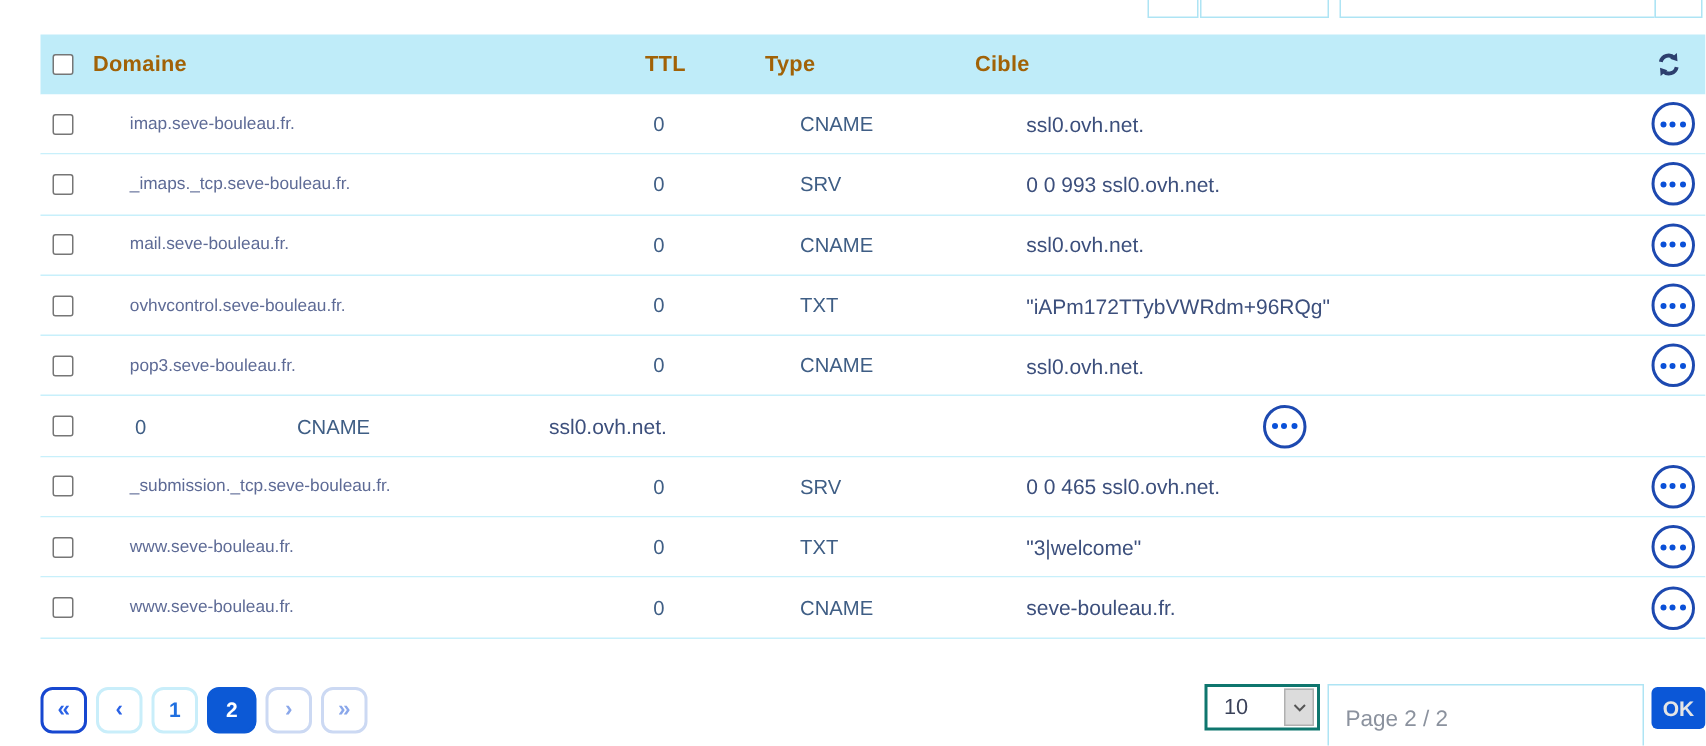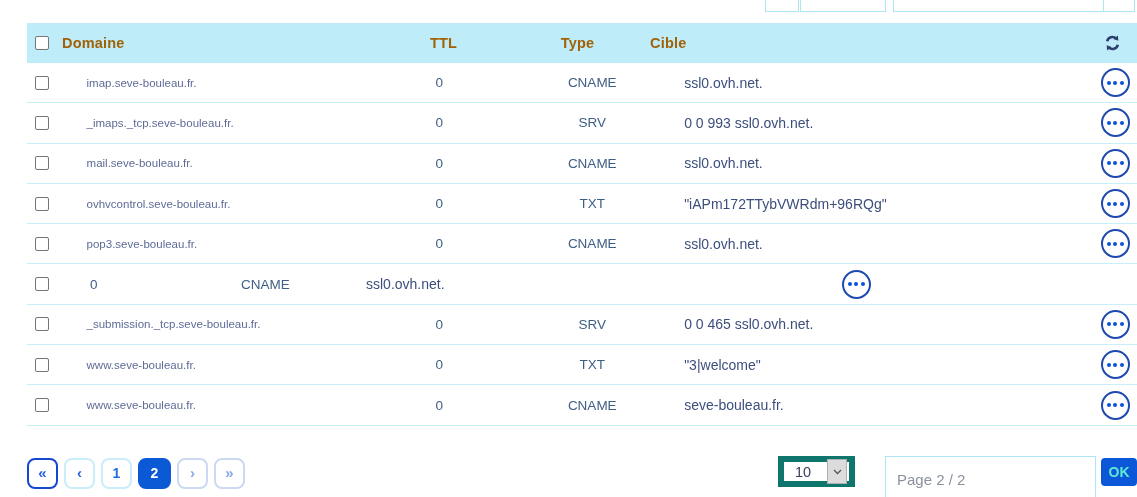--- a/index.html
+++ b/index.html
@@ -19,21 +19,21 @@
 
   
   .table { position:absolute; left:27px; top:23px; width:1110px; }
   .thead { height:40px; background:#bfecf9; display:flex; align-items:center; }
   .trow  { height:40.3px; background:#fff; display:flex; align-items:center;
            border-bottom:1px solid #c8f0fb;gap:28px; }
 
   .col-check   { width:35px; padding-left:8px; display:flex; align-items:center; }
   .col-domain  { width:368px; }
   .col-ttl     { width:80px;  text-align:left; }
-  .col-type    { width:135px; text-align:center; }
+  .col-type    { width:135px; text-align:left; }
   .col-cible   { width:442px; padding-left:5px; }
   .col-actions { width:50px; display:flex; justify-content:center; align-items:center; }
 
   .th { font-weight:bold; font-size:14.5px; color:#a16207; letter-spacing:.2px; cursor:pointer; }
 
   .td-domain { font-size:11.5px; color:#5e6b96; }
   .td-num    { font-size:13.5px; color:#3f5e85; }
   .td-cible  { font-size:14px;   color:#3c4f7c; }
 
   .checkbox { width:14px; height:14px; background:#fff; border:1px solid #767676;
@@ -51,32 +51,32 @@
   .pg { width:31px; height:31px; border-radius:8px; background:#fff; cursor:pointer;
         font-family:"Liberation Sans", sans-serif; font-weight:bold; font-size:15px;
         display:flex; align-items:center; justify-content:center; padding-bottom:2px; }
   .pg.strong   { border:2.5px solid #1747d0; color:#2a62e6; }
   .pg.cyan     { border:2.5px solid #c9eefa; color:#2a62e6; }
   .pg.cyan.num { color:#1f6fe0; font-size:14px; }
   .pg.active   { width:33px; border:2.5px solid #0c59d6; background:#0c59d6; color:#fff; font-size:14px; }
   .pg.dim      { border:2.5px solid #ccd9f3; color:#8aa7ea; }
 
   
-  .size-select { position:absolute; left:778px; top:456px; width:77px; height:31px;
-                 background:#fff; border:6px solid #0f766e; display:flex;
+  .size-select { position:absolute; left:803px; top:456px; width:77px; height:31px;
+                 background:#fff; border:2px solid #0f766e; display:flex;
                  align-items:center; cursor:pointer; }
   .size-select .val { flex:1; padding-left:11px; font-size:14.5px; color:#3a4159; }
   .select-arrow { width:20px; height:25px; margin-right:2px; background:#dcdcdc;
                   border:1px solid #b0b0b0; display:flex; align-items:center;
                   justify-content:center; }
   .page-input { position:absolute; left:885px; top:456px; width:211px; height:46px;
                 border:1px solid #aee4f4; background:#fff; padding-left:11px;
                 font-family:"Liberation Sans", sans-serif; font-size:15px; color:#8b929e; }
   .ok-btn { position:absolute; left:1101px; top:458px; width:36px; height:28px;
-            background:#0b57d7; border:none; border-radius:4px; color:#5eead4;
+            background:#0b57d7; border:none; border-radius:4px; color:#e5e5e5;
             font-family:"Liberation Sans", sans-serif;
             font-weight:bold; font-size:14px; cursor:pointer; }
 </style>
 </head>
 <body>
 
 <div>
   <div class="cutoff small"></div>
   <div class="cutoff medium"></div>
   <div class="cutoff large"></div>

